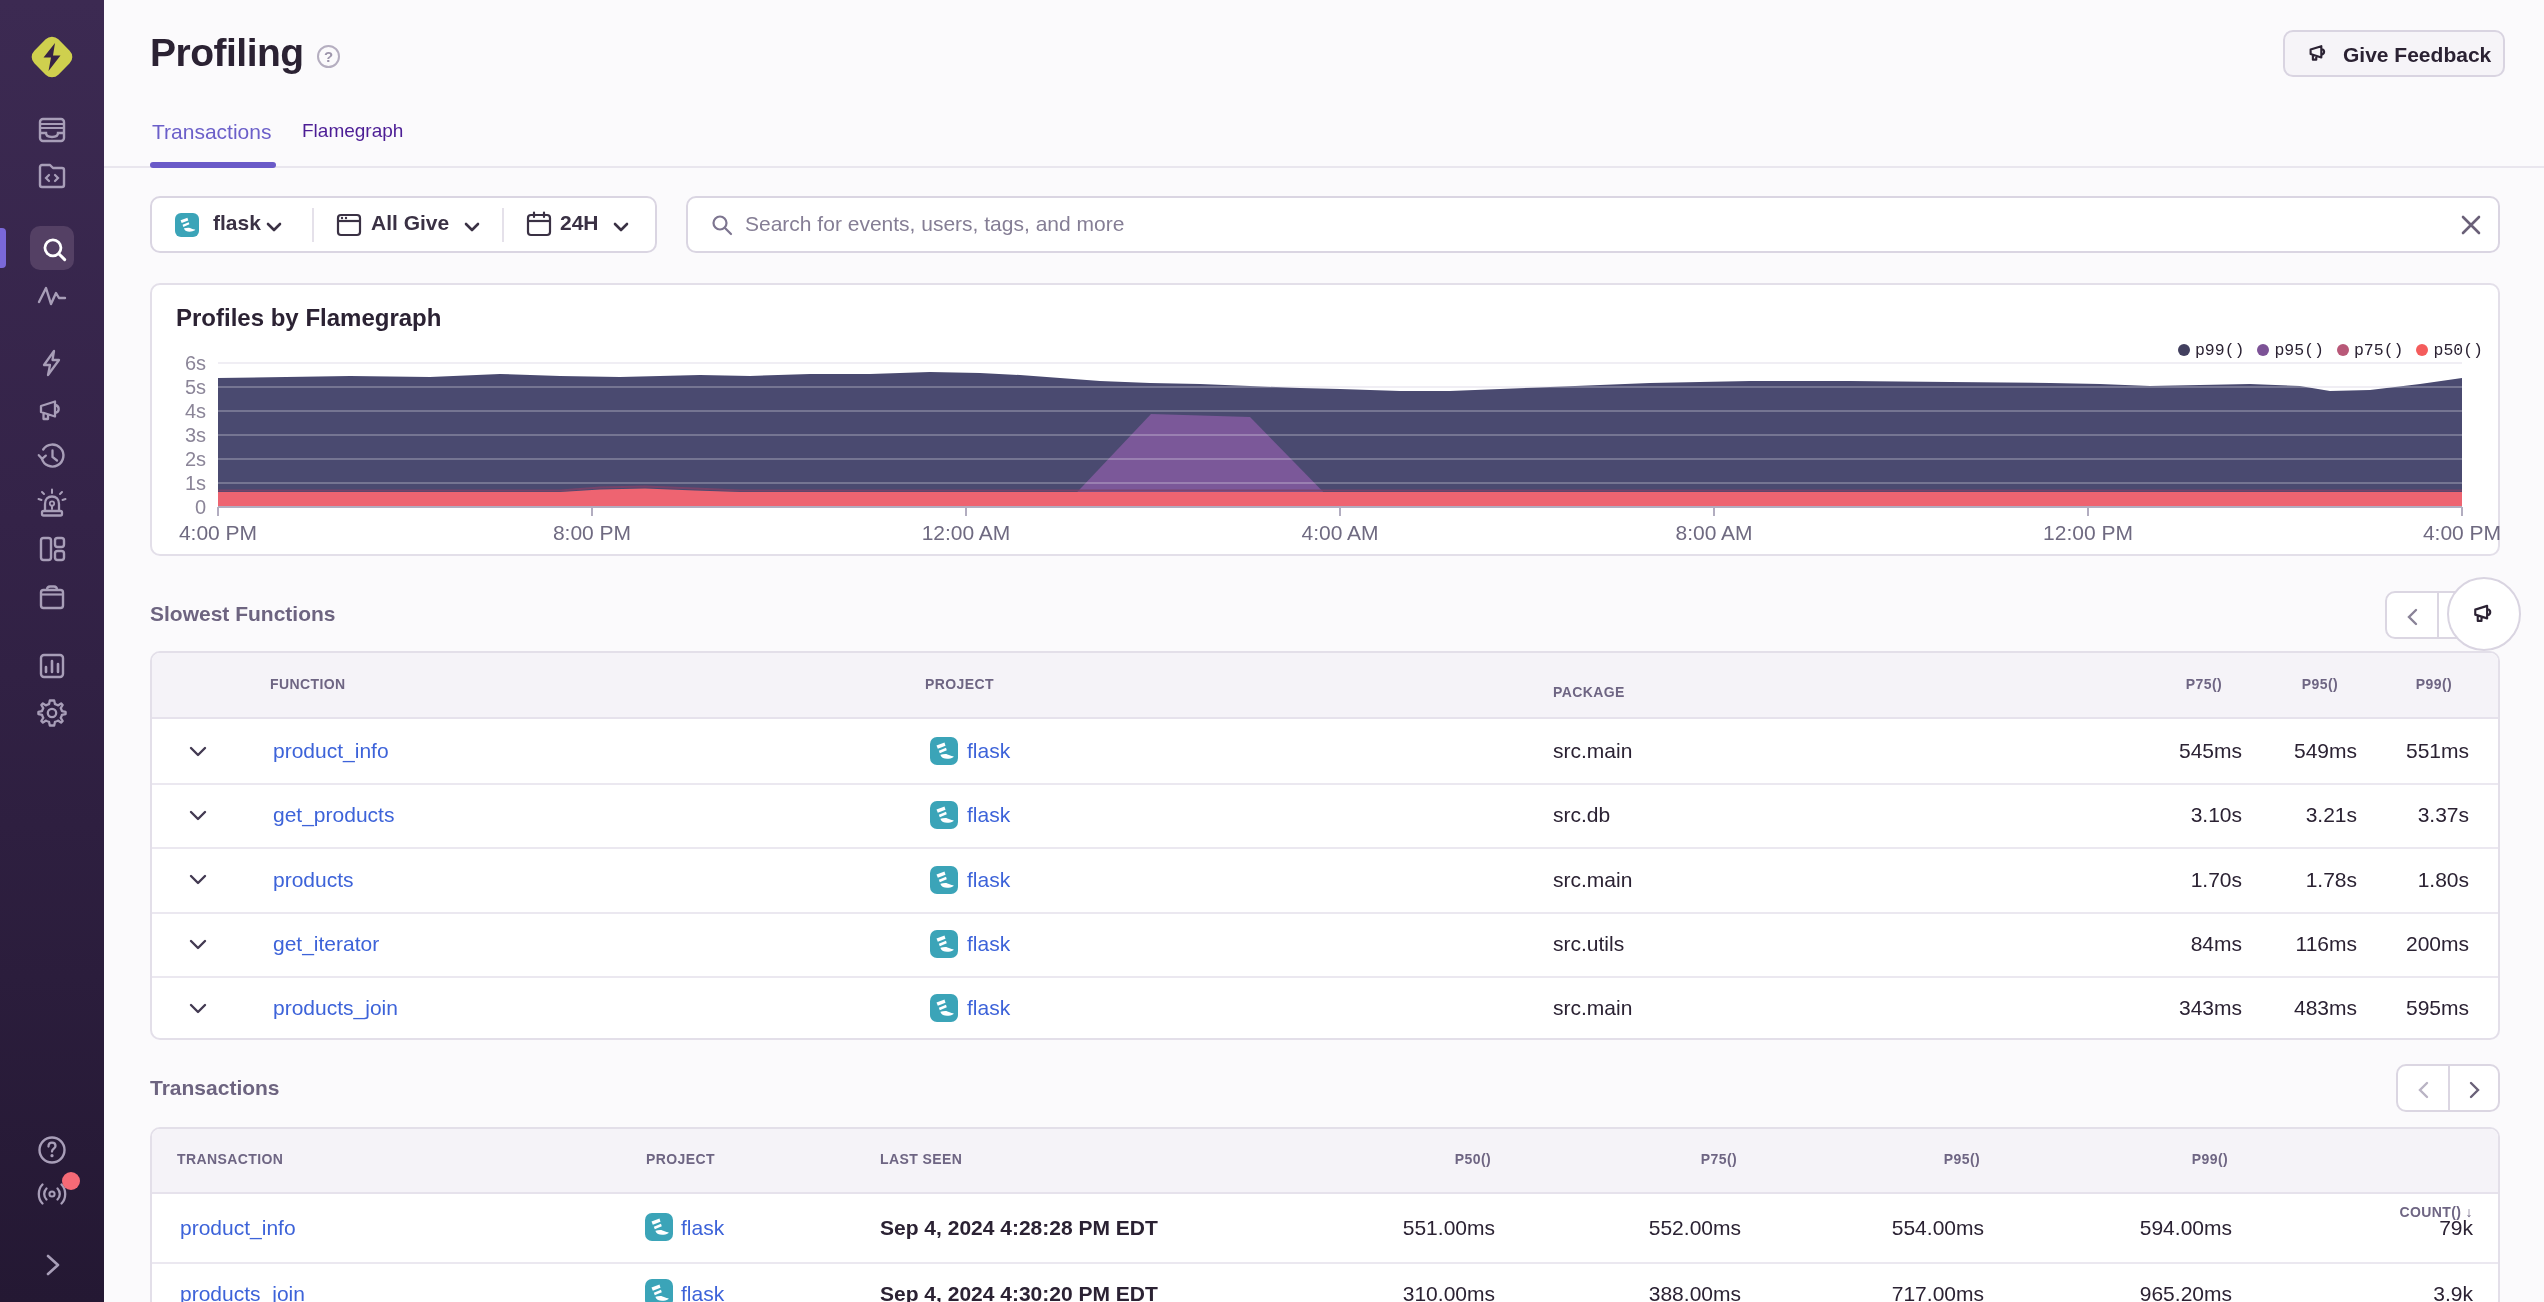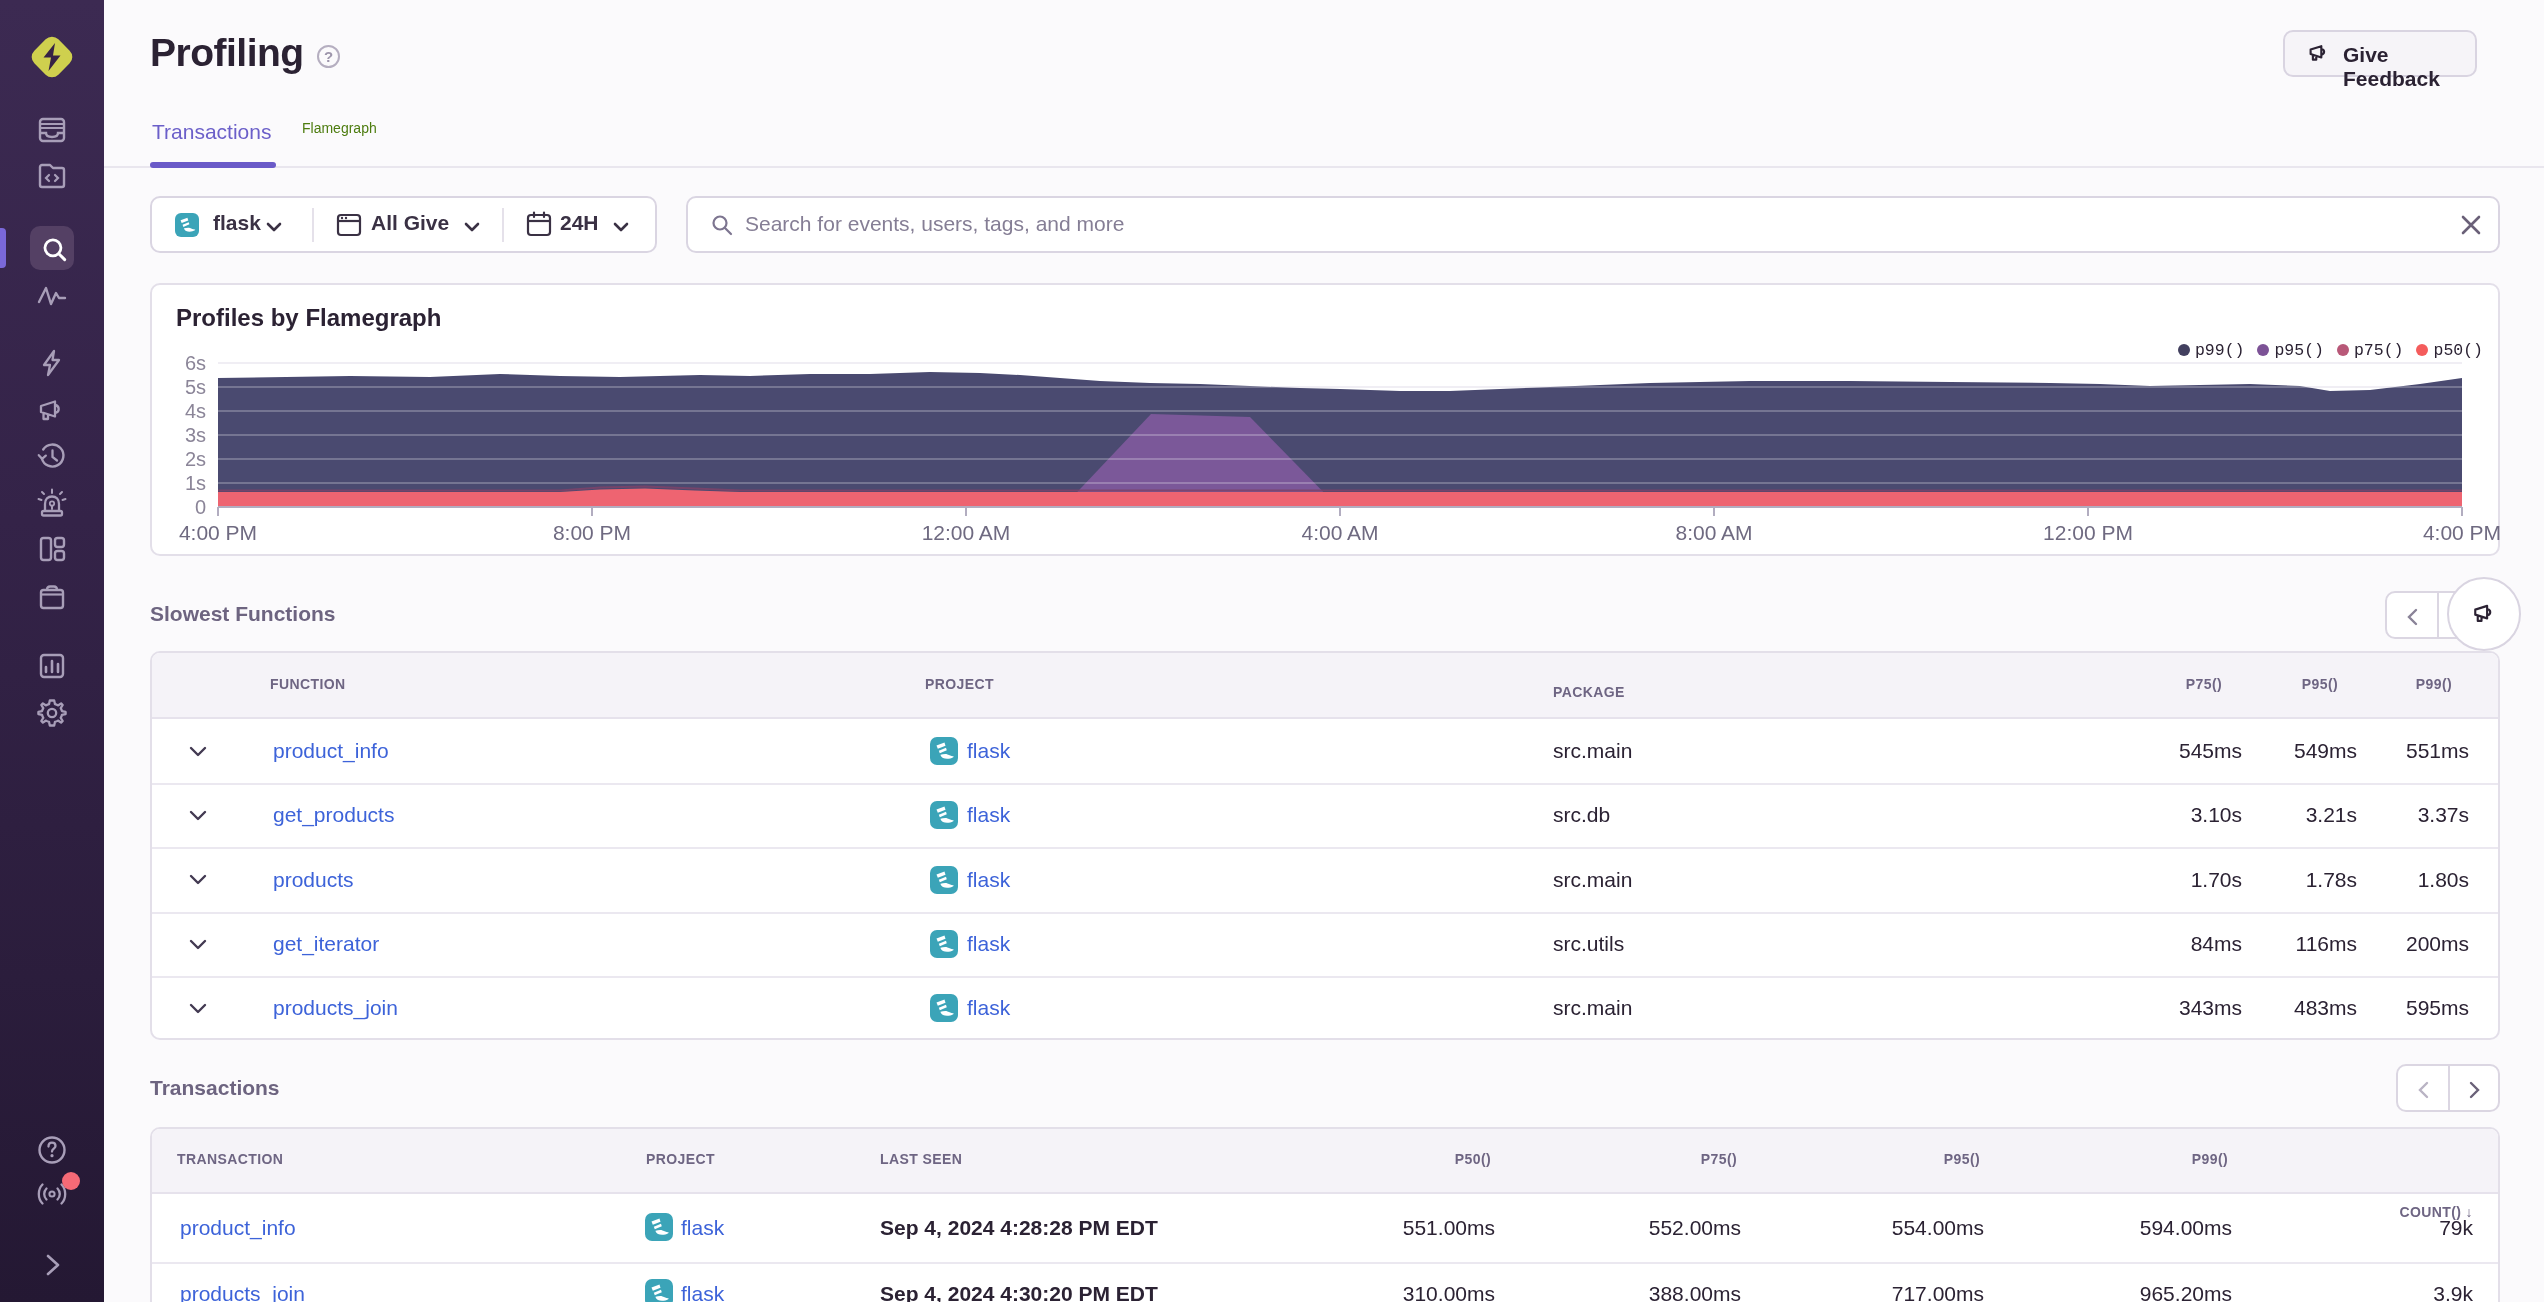--- a/index.html
+++ b/index.html
@@ -8,25 +8,25 @@
 .abs { position:absolute; }
 
 #sidebar { position:absolute; left:0; top:0; width:104px; height:1302px;
   background:linear-gradient(180deg,#3c2a52 0%,#342348 40%,#2b1d3c 75%,#241833 100%); }
 .sicon { position:absolute; left:36px; width:32px; height:32px; }
 #searchActive { position:absolute; left:30px; top:226px; width:44px; height:44px; background:#544064; border-radius:10px; }
 #searchBar { position:absolute; left:0px; top:228px; width:6px; height:40px; background:#7a68d9; border-radius:0 4px 4px 0; }
 
 #title { position:absolute; left:150px; top:31px; font-size:39px; font-weight:700; color:#2b2233; letter-spacing:-0.5px; }
 #helpCirc { position:absolute; left:317px; top:45px; width:23px; height:23px; border:2px solid #b5aec0; border-radius:50%; color:#9d95ab; font-size:15px; font-weight:700; text-align:center; line-height:20px; }
-#feedbackBtn { position:absolute; left:2283px; top:30px; width:194px; height:47px; background:#f6f4f8; border:2px solid #d9d4e1; border-radius:10px; }
+#feedbackBtn { position:absolute; left:2283px; top:30px; width:222px; height:47px; background:#f6f4f8; border:2px solid #d9d4e1; border-radius:10px; }
 #feedbackBtn span { position:absolute; left:58px; top:11px; font-size:21px; font-weight:700; color:#2b2233; }
 
 #tabTrans { position:absolute; left:152px; top:120px; font-size:21px; color:#6b5fc9; }
-#tabFlame { position:absolute; left:302px; top:120px; font-size:14px; color:#4d7c0f; }
+#tabFlame { position:absolute; left:302px; top:120px; font-size:19px; color:#4c1d95; }
 #tabLine { position:absolute; left:104px; top:166px; width:2440px; height:2px; background:#e9e6ee; }
 #tabUnderline { position:absolute; left:150px; top:162px; width:126px; height:6px; background:#6a5ac8; border-radius:3px; }
 
 #filterBox { position:absolute; left:150px; top:196px; width:507px; height:57px; background:#fff; border:2px solid #dad5e2; border-radius:10px; }
 .ftext { position:absolute; top:13px; font-size:21px; font-weight:700; color:#3a3144; }
 #searchBox { position:absolute; left:686px; top:196px; width:1814px; height:57px; background:#fff; border:2px solid #dad5e2; border-radius:10px; }
 #searchPh { position:absolute; left:745px; top:212px; font-size:21px; color:#857e95; }
 
 .panel { position:absolute; background:#fff; border:2px solid #e3dfe9; border-radius:10px; }
 #chartPanel { left:150px; top:283px; width:2350px; height:273px; }

